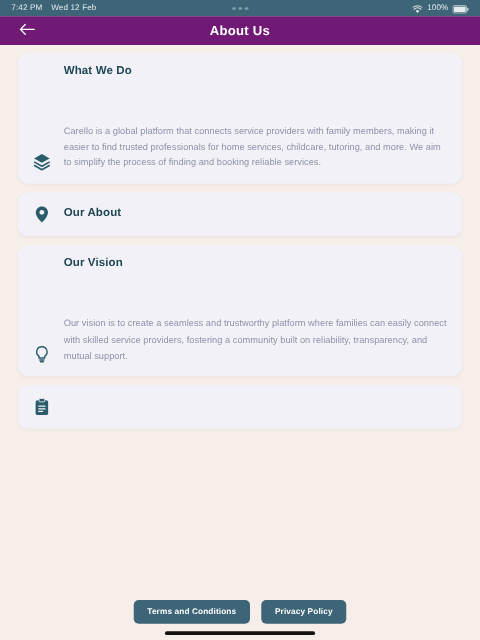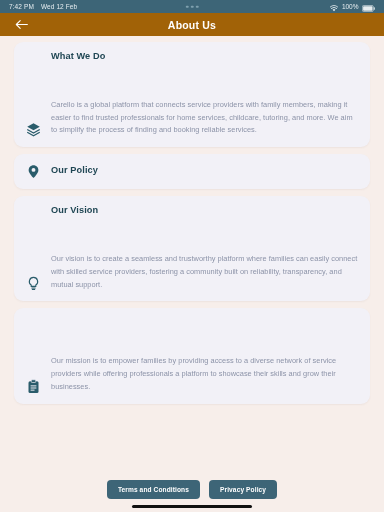--- a/index.html
+++ b/index.html
@@ -49,21 +49,21 @@
     margin-left:auto;
     display:flex; align-items:center; gap:3.5px;
   }
   .sb-batt-pct { color:#E6EDF0; font-size:6.5px; }
   .wifi-icon { display:block; }
   .batt-icon { display:block; }
 
   
   .header {
     height:23px;
-    background:#a16207;
+    background:#701a75;
     display:flex;
     align-items:center;
     position:relative;
     flex:0 0 auto;
   }
   .back-btn {
     position:absolute;
     left:13px;
     width:16px; height:16px;
     display:flex; align-items:center; justify-content:center;
@@ -210,21 +210,21 @@
     </div>
 
     <div class="card">
       <div class="card-icon">
         <svg width="15" height="15" viewBox="0 0 24 24">
           <path d="M12 1.8 C7.6 1.8 4.2 5.2 4.2 9.6 C4.2 15.4 12 22.4 12 22.4 C12 22.4 19.8 15.4 19.8 9.6 C19.8 5.2 16.4 1.8 12 1.8 Z" fill="#2A5C6B"></path>
           <circle cx="12" cy="9.4" r="3.1" fill="#F2F1F7"></circle>
         </svg>
       </div>
       <div class="card-body">
-        <div class="card-title">Our Policy</div>
+        <div class="card-title">Our About</div>
       </div>
     </div>
 
     <div class="card">
       <div class="card-icon">
         <svg width="15" height="15" viewBox="0 0 24 24">
           <path d="M12 2.2 A6.6 6.6 0 0 0 8.3 14.3 L8.3 16.6 L15.7 16.6 L15.7 14.3 A6.6 6.6 0 0 0 12 2.2 Z" fill="none" stroke="#2A5C6B" stroke-width="1.8" stroke-linejoin="round"></path>
           <path d="M9.3 19.1 L14.7 19.1" stroke="#2A5C6B" stroke-width="1.8" stroke-linecap="round"></path>
           <path d="M10.2 21.4 L13.8 21.4" stroke="#2A5C6B" stroke-width="1.8" stroke-linecap="round"></path>
         </svg>
@@ -237,21 +237,20 @@
 
     <div class="card">
       <div class="card-icon">
         <svg width="15" height="15" viewBox="0 0 24 24">
           <rect x="4" y="3.4" width="16" height="19" rx="2.4" fill="#2A5C6B"></rect>
           <rect x="8.4" y="1.2" width="7.2" height="4.4" rx="1.4" fill="#2A5C6B" stroke="#F2F1F7" stroke-width="1.1"></rect>
           <path d="M8 11 L16 11 M8 14.4 L16 14.4 M8 17.8 L13 17.8" stroke="#F2F1F7" stroke-width="1.6" stroke-linecap="round"></path>
         </svg>
       </div>
       <div class="card-body">
-        <div class="card-text">Our mission is to empower families by providing access to a diverse network of service providers while offering professionals a platform to showcase their skills and grow their businesses.</div>
       </div>
     </div>
 
   </div>
 
   <div class="footer">
     <div class="footer-buttons">
       <button class="footer-btn">Terms and Conditions</button>
       <button class="footer-btn">Privacy Policy</button>
     </div>

